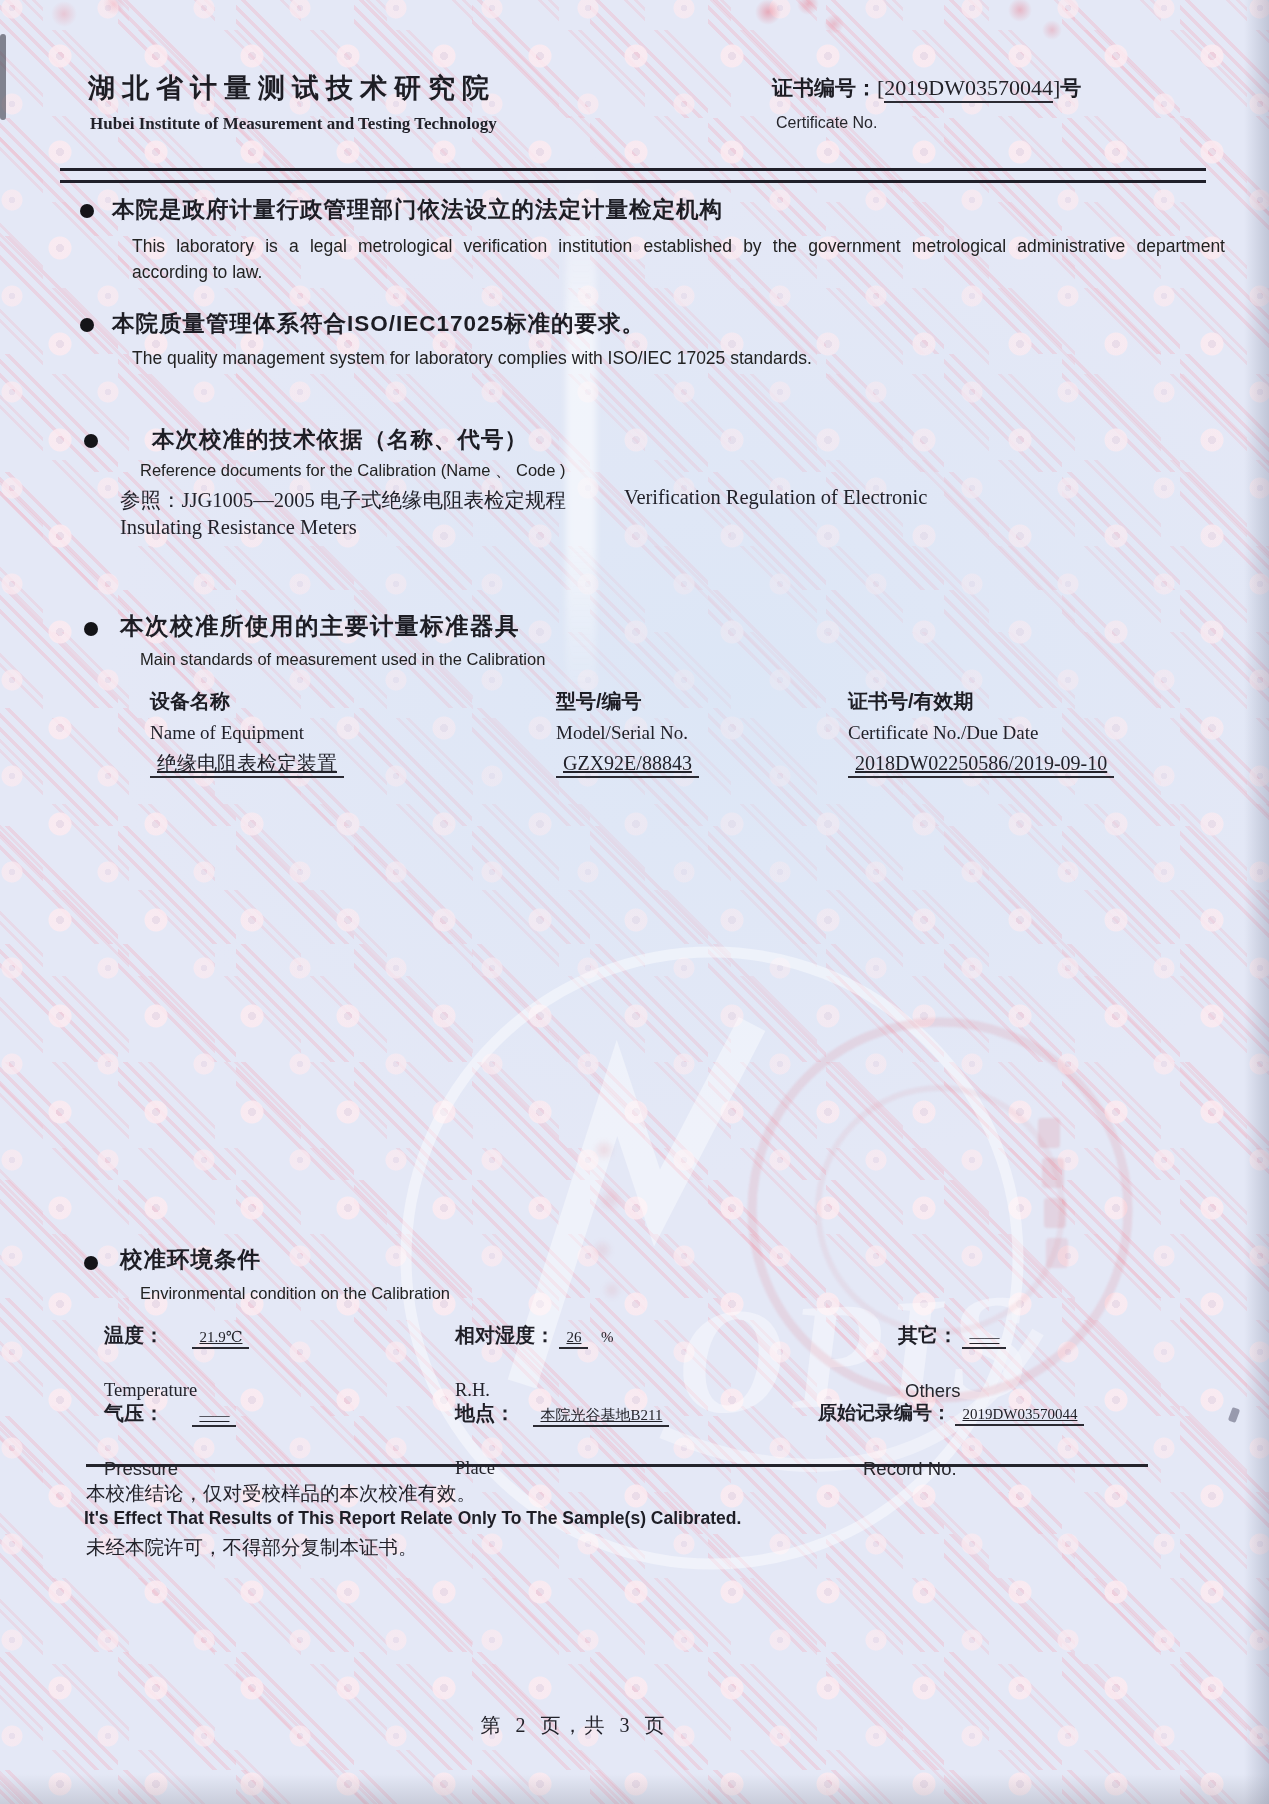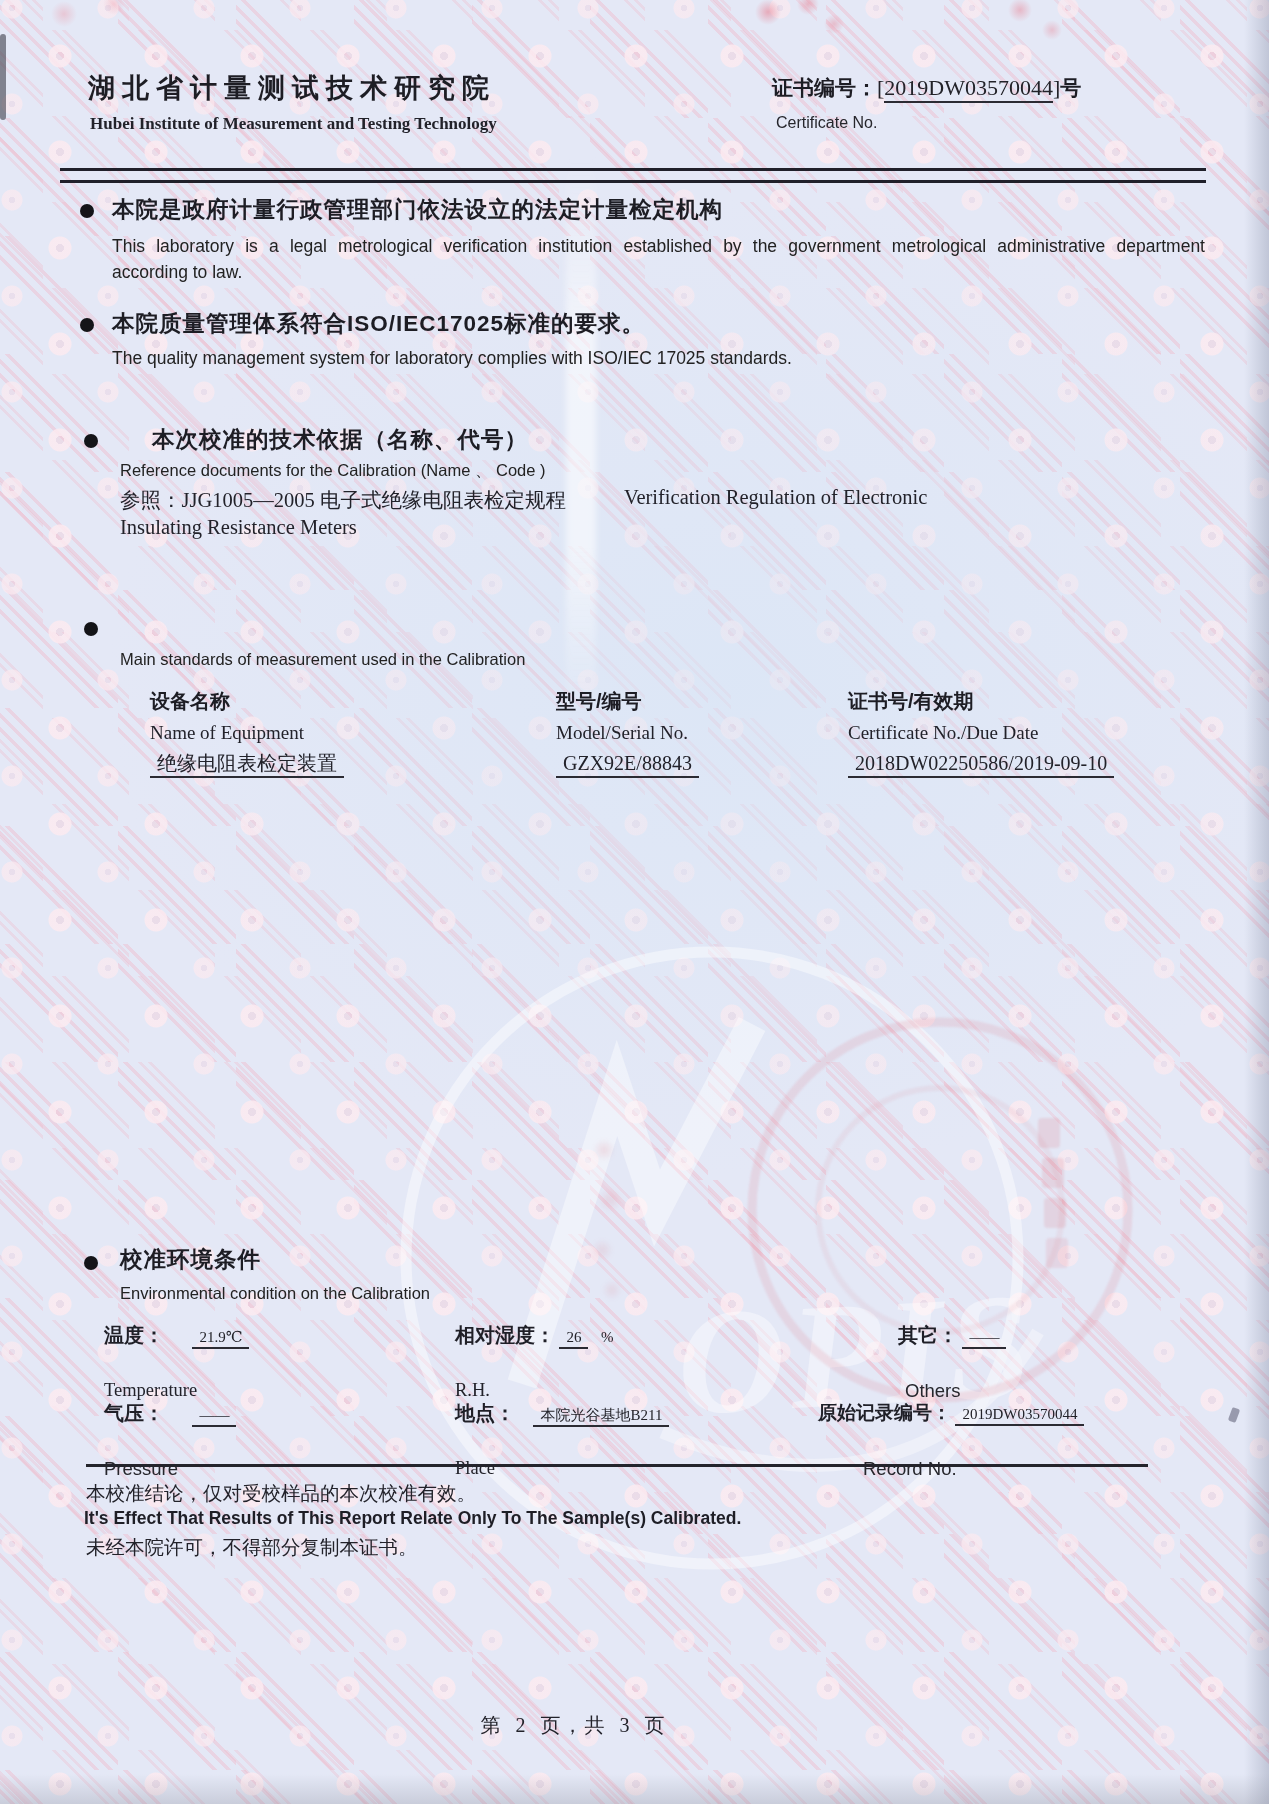--- a/index.html
+++ b/index.html
@@ -13,34 +13,34 @@
       linear-gradient(45deg, transparent 0 40%, rgba(240,182,198,.40) 40% 42%, transparent 42% 46%, rgba(240,182,198,.40) 46% 48%, transparent 48% 52%, rgba(240,182,198,.40) 52% 54%, transparent 54% 100%),
       linear-gradient(45deg, transparent 0 55%, rgba(240,182,198,.30) 55% 57%, transparent 57% 61%, rgba(240,182,198,.30) 61% 63%, transparent 63% 100%);
     background-size:100% 100%, 96px 96px, 96px 96px, 118px 118px, 86px 86px;
     background-position:0 0, 12px 8px, 60px 56px, 0 0, 43px 30px;
     font-family:"Liberation Sans","DejaVu Sans",sans-serif;color:#222229;
   }
   .abs{position:absolute;}
   .cn-bold{font-family:"Liberation Sans","DejaVu Sans",sans-serif;font-weight:700;color:#1d1d24;}
   .sans{font-family:"Liberation Sans","DejaVu Sans",sans-serif;color:#26262c;}
   .serif{font-family:"Liberation Serif","DejaVu Serif",serif;color:#22222a;}
-  .uv{border-bottom:2px solid #2b2b33;padding:0 7px 1px;display:inline-block;line-height:1.15;}
+  .uv{border-bottom:2px solid #2b2b33;padding:0 7px 1px;display:inline-block;line-height:1.15;text-decoration:underline;}
 
   
   .inst-cn{left:88px;top:70px;font-size:27px;letter-spacing:7px;}
   .inst-en{left:90px;top:114px;font-size:17px;font-weight:600;}
   .cert-block{left:772px;top:74px;font-size:21px;}
   .cert-block .num{font-family:"Liberation Serif","DejaVu Serif",serif;font-size:22px;font-weight:500;}
   .cert-block .nuv{border-bottom:2px solid #2b2b33;padding-bottom:1px;}
   .cert-en{left:776px;top:114px;font-size:16px;}
   .rule-top{left:60px;top:168px;width:1146px;height:9px;border-top:3px solid #20202a;border-bottom:3px solid #20202a;}
 
   .bullet{width:14px;height:14px;border-radius:50%;background:#141418;}
   .h-cn{font-size:22.5px;letter-spacing:1px;}
-  .h-en{font-size:17px;color:#222;}
+  .h-en{font-size:17px;color:#222;margin-left:20px;}
 
   
   .b1{left:80px;top:204px;} .t1{left:112px;top:194px;}
   .p1a{left:112px;top:234px;width:1093px;font-size:17.5px;text-align:justify;text-align-last:justify;line-height:1.45;}
   .p1b{left:112px;top:262px;font-size:17.5px;}
   
   .b2{left:80px;top:318px;} .t2{left:112px;top:308px;}
   .p2{left:112px;top:348px;font-size:17.5px;}
   
   .b3{left:84px;top:434px;} .t3{left:120px;top:424px;margin-left:32px;}
@@ -152,20 +152,21 @@
   <div class="abs bullet b3"></div>
   <div class="abs h-cn cn-bold t3">本次校准的技术依据（名称、代号）</div>
   <div class="abs h-en sans p3">Reference documents for the Calibration (Name 、 Code )</div>
   <div class="abs serif ref1">
     <span>参照：JJG1005—2005 电子式绝缘电阻表检定规程</span>
     <span>Verification Regulation of Electronic</span>
   </div>
   <div class="abs serif ref2">Insulating Resistance Meters</div>
 
   <div class="abs bullet b4"></div>
+  <div class="abs h-cn cn-bold t4">本次校准所使用的主要计量标准器具</div>
   <div class="abs h-en sans p4">Main standards of measurement used in the Calibration</div>
 
   <div class="abs c1 r1 tbl-h cn-bold">设备名称</div>
   <div class="abs c2 r1 tbl-h cn-bold">型号/编号</div>
   <div class="abs c3 r1 tbl-h cn-bold">证书号/有效期</div>
   <div class="abs c1 r2 tbl-e serif">Name of Equipment</div>
   <div class="abs c2 r2 tbl-e serif">Model/Serial No.</div>
   <div class="abs c3 r2 tbl-e serif">Certificate No./Due Date</div>
   <div class="abs c1 r3"><span class="tbl-v serif uv">绝缘电阻表检定装置</span></div>
   <div class="abs c2 r3"><span class="tbl-v serif uv">GZX92E/88843</span></div>

